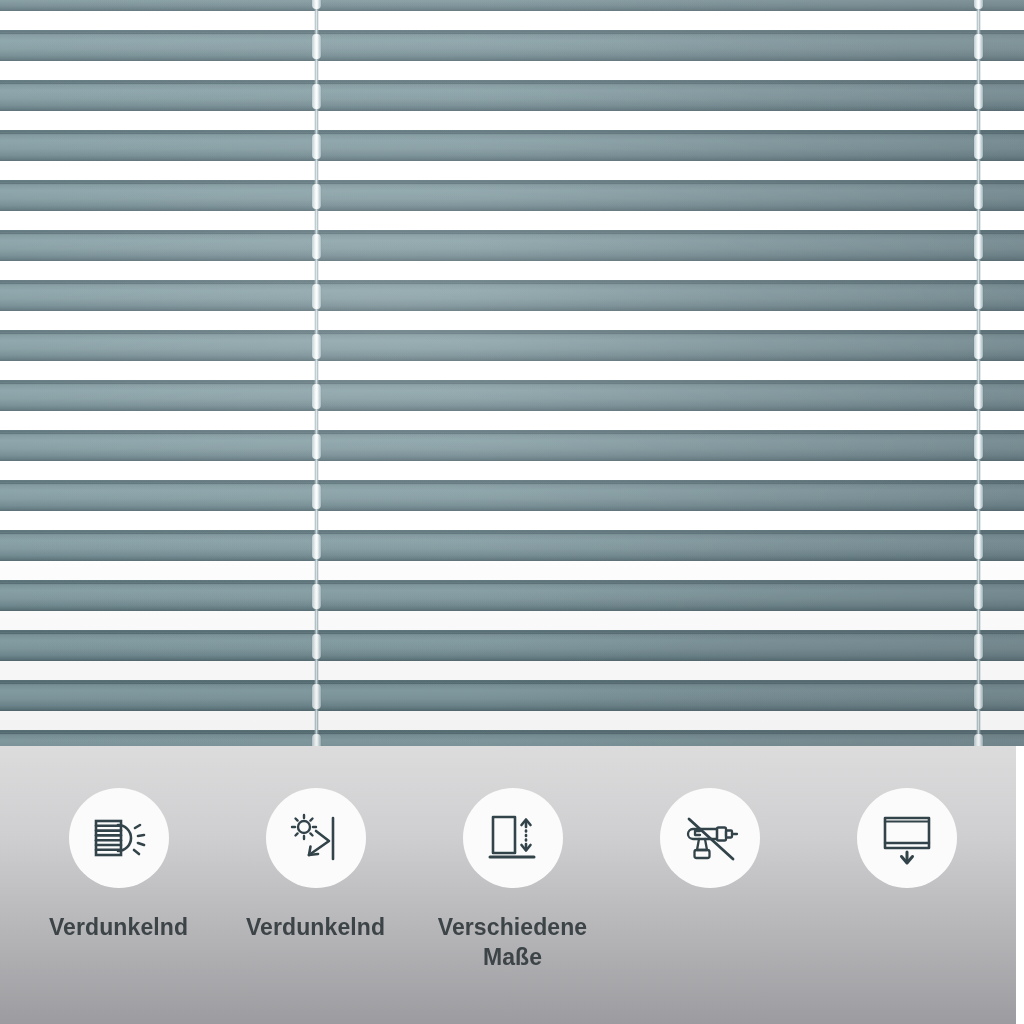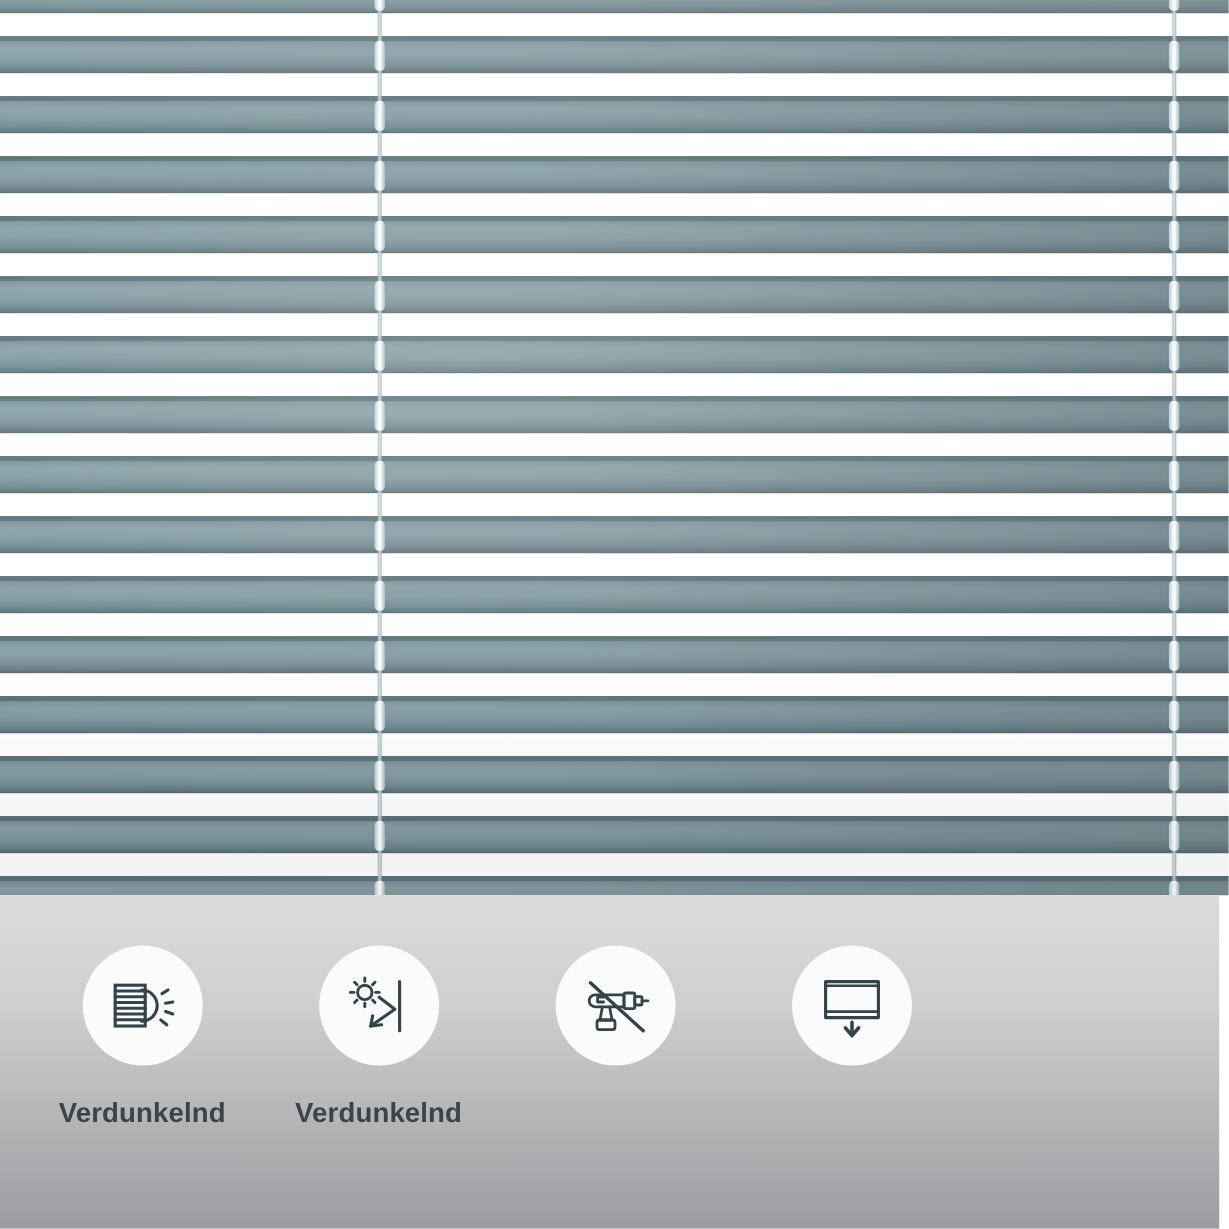--- a/index.html
+++ b/index.html
@@ -289,20 +289,45 @@
               <path d="M24 48 L33 47" stroke-width="2.6"></path>
               <path d="M24 48 L25.5 39.5" stroke-width="2.6"></path>
             </svg>
           </span>
         </div>
         <div class="feature-label">
           <span>Verdunkelnd</span>
         </div>
       </div>
 
+      <div class="feature">
+        <div class="badge">
+          <span>
+            <svg width="62" height="62" viewBox="0 0 62 62" fill="none" stroke="#33434a" stroke-width="2.6" stroke-linecap="round" stroke-linejoin="round">
+
+              <rect x="11" y="10" width="22" height="36"></rect>
+
+              <line x1="8" y1="50" x2="52" y2="50" stroke-width="3"></line>
+
+              <line x1="44" y1="14" x2="44" y2="20" stroke-width="2.6"></line>
+              <path d="M39.5 18 L44 12.5 L48.5 18" stroke-width="2.6"></path>
+              <path d="M39.5 38 L44 43.5 L48.5 38" stroke-width="2.6"></path>
+              <line x1="44" y1="43" x2="44" y2="37" stroke-width="2.6"></line>
+
+              <line x1="44" y1="23.5" x2="44" y2="24.5"></line>
+              <line x1="44" y1="28" x2="44" y2="29"></line>
+              <line x1="44" y1="32.5" x2="44" y2="33.5"></line>
+            </svg>
+          </span>
+        </div>
+        <div class="feature-label">
+          <span>Verschiedene</span><br>
+          <span>Maße</span>
+        </div>
+      </div>
 
       <div class="feature">
         <div class="badge">
           <span>
             <svg width="62" height="62" viewBox="0 0 62 62" fill="none" stroke="#33434a" stroke-width="2.3" stroke-linecap="round" stroke-linejoin="round">
 
               <path d="M14 22 h24 v10 h-24 a4 4 0 0 1 0 -10 z"></path>
 
               <rect x="38" y="20.5" width="9" height="13" rx="1.5"></rect>
 

